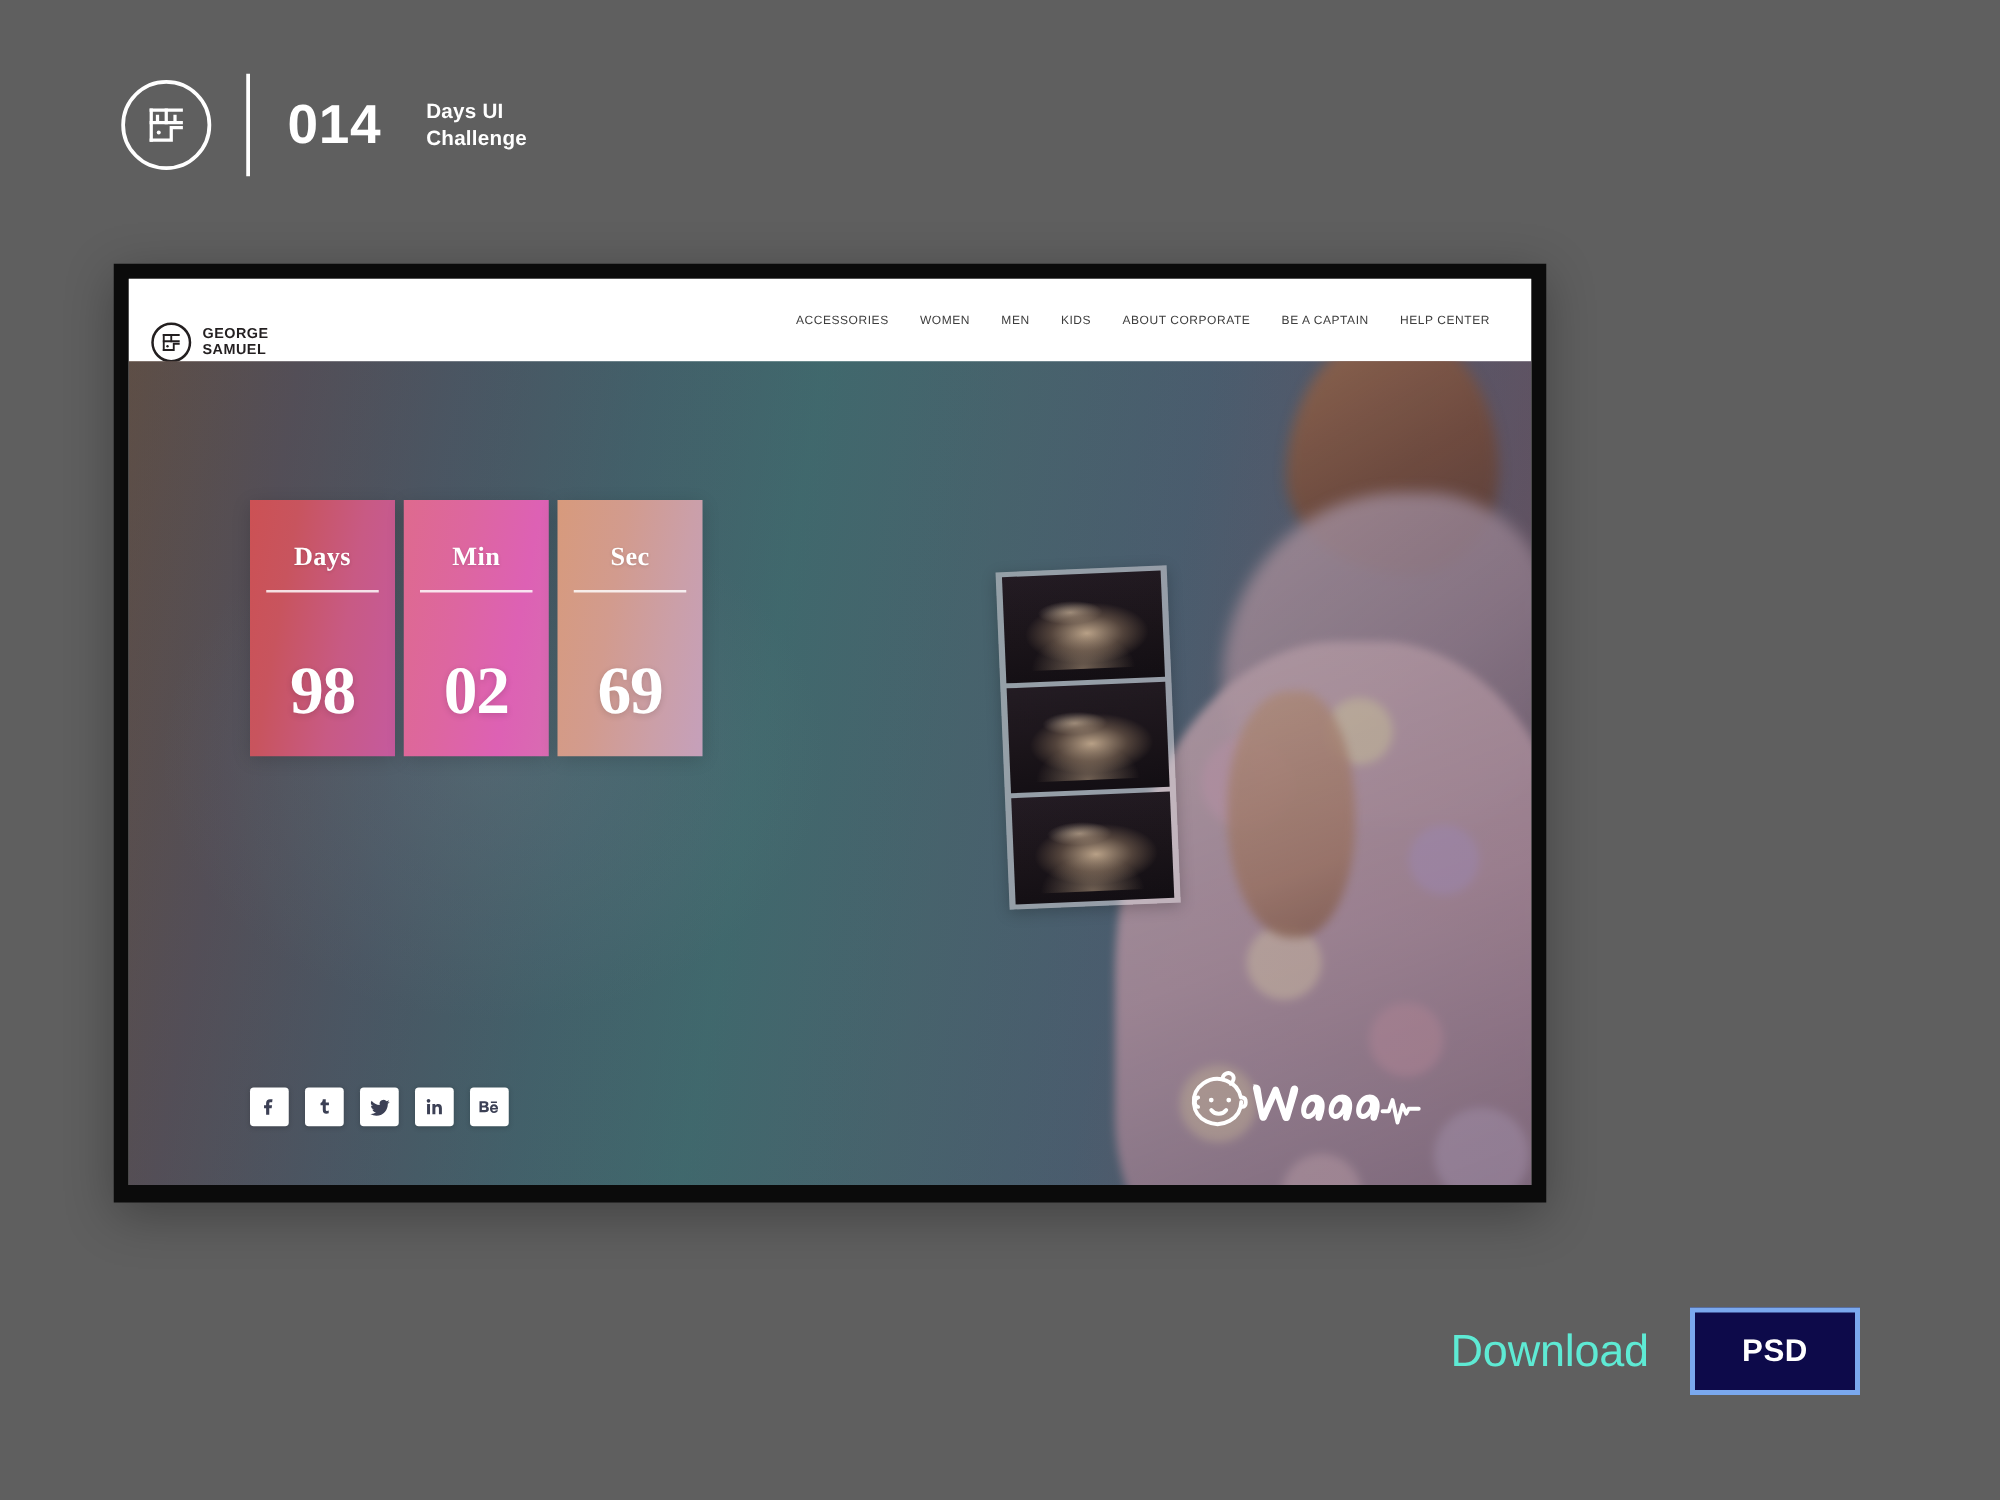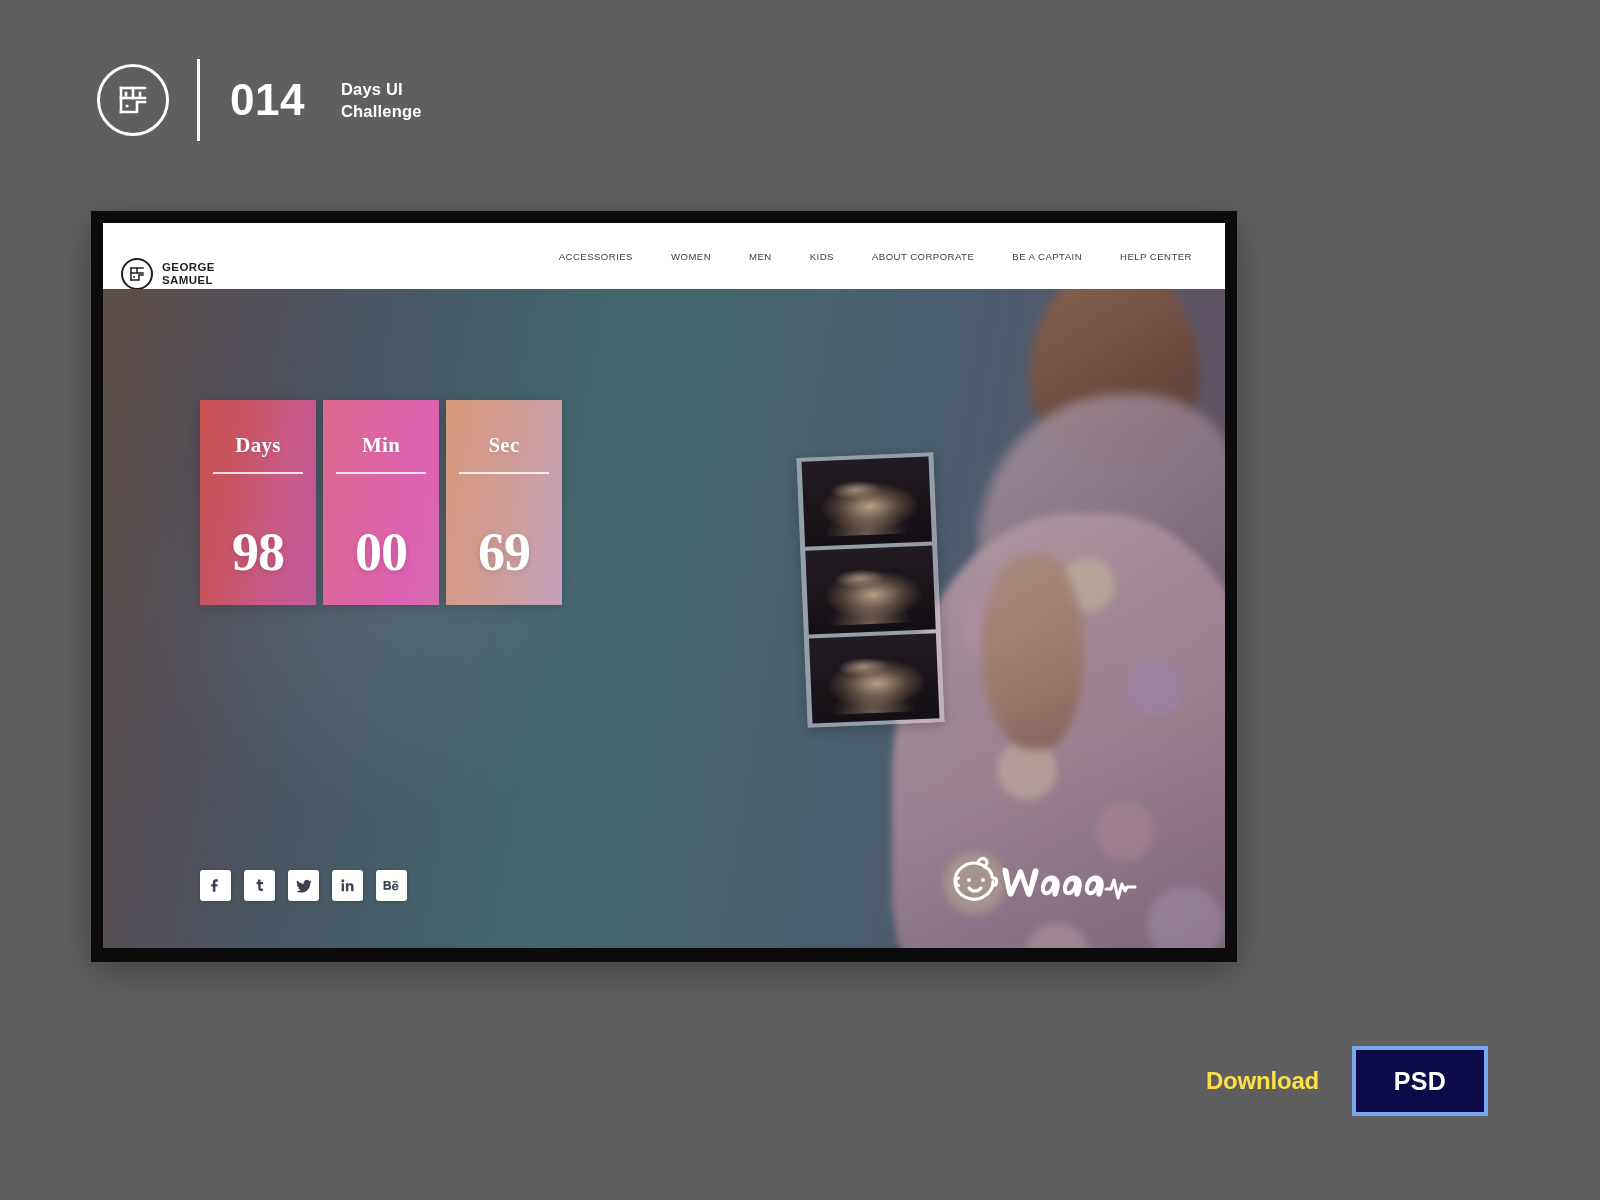--- a/index.html
+++ b/index.html
@@ -61,21 +61,21 @@
   .site-logo-mark{
     width:32px; height:32px; border-radius:50%;
     border:2px solid #231f20;
     display:flex; align-items:center; justify-content:center; flex:none;
   }
   .site-logo-text{
     font-size:11.5px; font-weight:bold; color:#231f20;
     line-height:1.12; letter-spacing:0.4px;
   }
   .nav-links{
-    margin-left:auto; display:flex; align-items:center; gap:16px;
+    margin-left:auto; display:flex; align-items:center; gap:3px;
   }
   .nav-link{
     font-size:9.6px; color:#3d3d3d; letter-spacing:.45px;
     padding:4px 11px; white-space:nowrap; text-decoration:none;
   }
 
   
   .hero{
     flex:1; position:relative; overflow:hidden;
     background:
@@ -222,21 +222,21 @@
     position:absolute; right:85px; bottom:42px;
     display:flex; align-items:center; gap:2px;
   }
 
   
   .download-row{
     position:absolute; right:112px; top:1046px;
     display:flex; align-items:center; gap:33px;
   }
   .download-label{
-    font-size:24px; font-weight:bold; color:#fde047; letter-spacing:-0.2px;
+    font-size:36px; font-weight:normal; color:#5eead4; letter-spacing:-0.2px;
   }
   .psd-badge{
     width:136px; height:70px;
     background:#0d0a4a;
     border:4px solid #7aa8ee;
     display:flex; align-items:center; justify-content:center;
   }
   .psd-text{
     font-size:25px; font-weight:bold; color:#fff; letter-spacing:.4px;
   }
@@ -325,21 +325,21 @@
           <div class="cd-card c1">
             <div class="cd-label">Days</div>
             <div class="cd-rule"></div>
             <div class="cd-value">98</div>
           </div>
 
 
           <div class="cd-card c3">
             <div class="cd-label">Min</div>
             <div class="cd-rule"></div>
-            <div class="cd-value">00</div>
+            <div class="cd-value">02</div>
           </div>
 
           <div class="cd-card c4">
             <div class="cd-label">Sec</div>
             <div class="cd-rule"></div>
             <div class="cd-value">69</div>
           </div>
         </div>
       </div>
 

